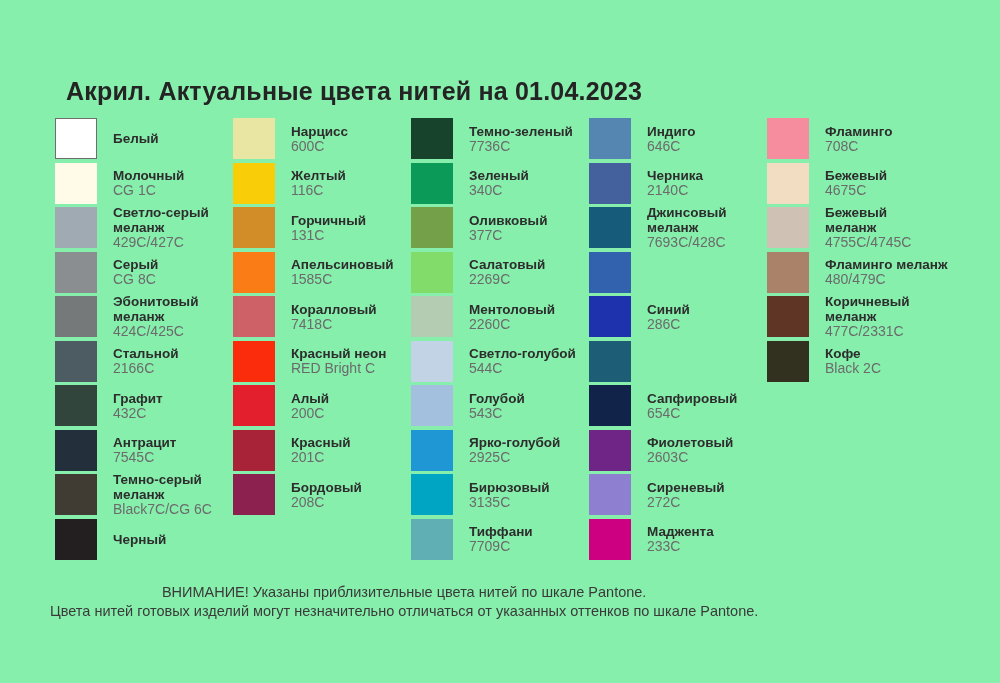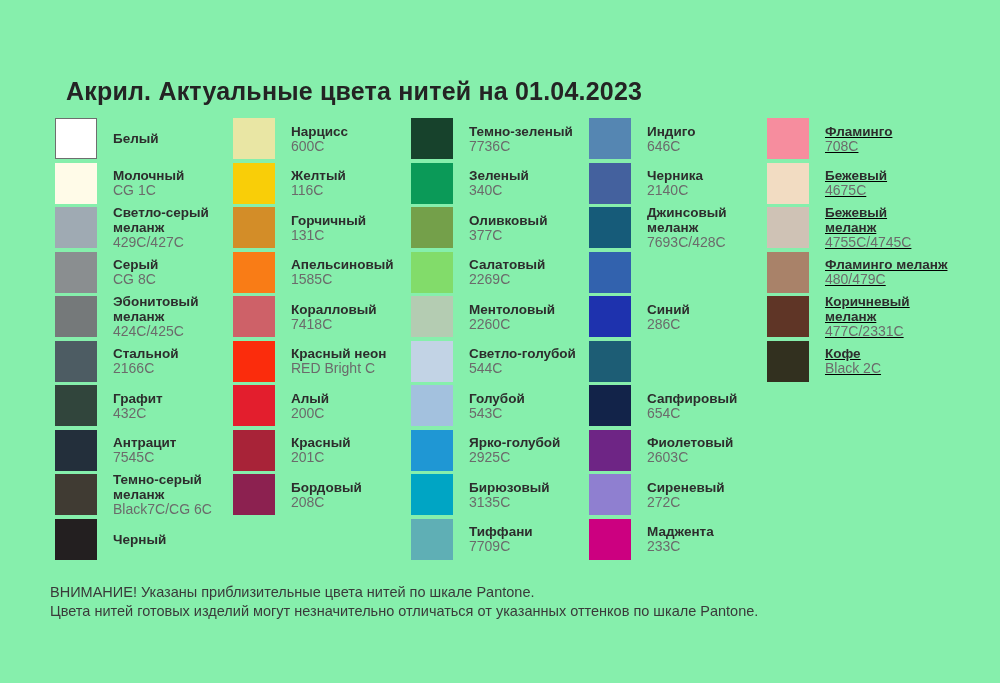--- a/index.html
+++ b/index.html
@@ -29,21 +29,21 @@
     left: 55px;
     top: 118px;
     display: flex;
     flex-direction: row;
   }
   .col {
     width: 178px;
     display: flex;
     flex-direction: column;
   }
-  .col:last-child { width: 215px; text-decoration: underline; }
+  .col:last-child { width: 215px; }
   .row {
     display: flex;
     flex-direction: row;
     align-items: center;
     height: 41px;
     margin-bottom: 3.5px;
   }
   .swatch {
     width: 42px;
     height: 41px;
@@ -73,20 +73,21 @@
     line-height: 15px;
     white-space: nowrap;
   }
   .footer {
     position: absolute;
     left: 50px;
     top: 583px;
     font-size: 14.5px;
     color: #3a3a3a;
     line-height: 19px;
+    text-align: center;
   }
 </style>
 </head>
 <body>
 
 <div class="page">
   <h1 class="title">Акрил. Актуальные цвета нитей на 01.04.2023</h1>
 
   <main class="grid">
       <div class="col">

